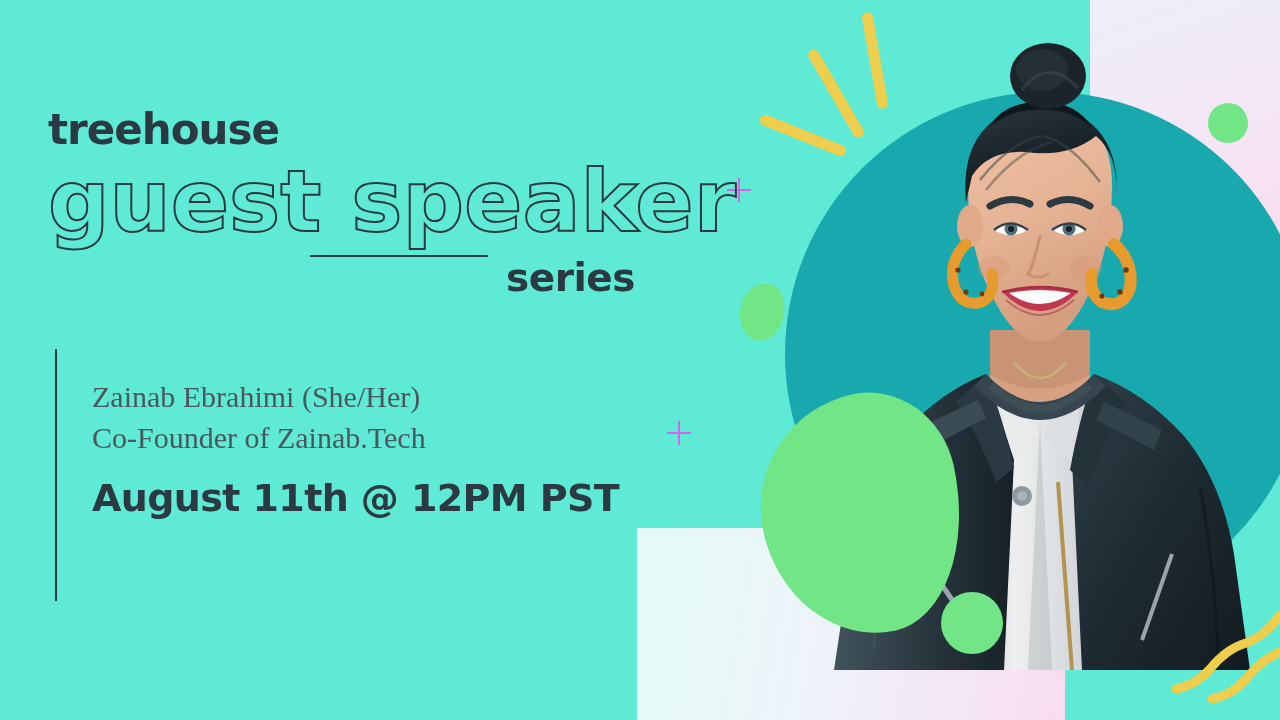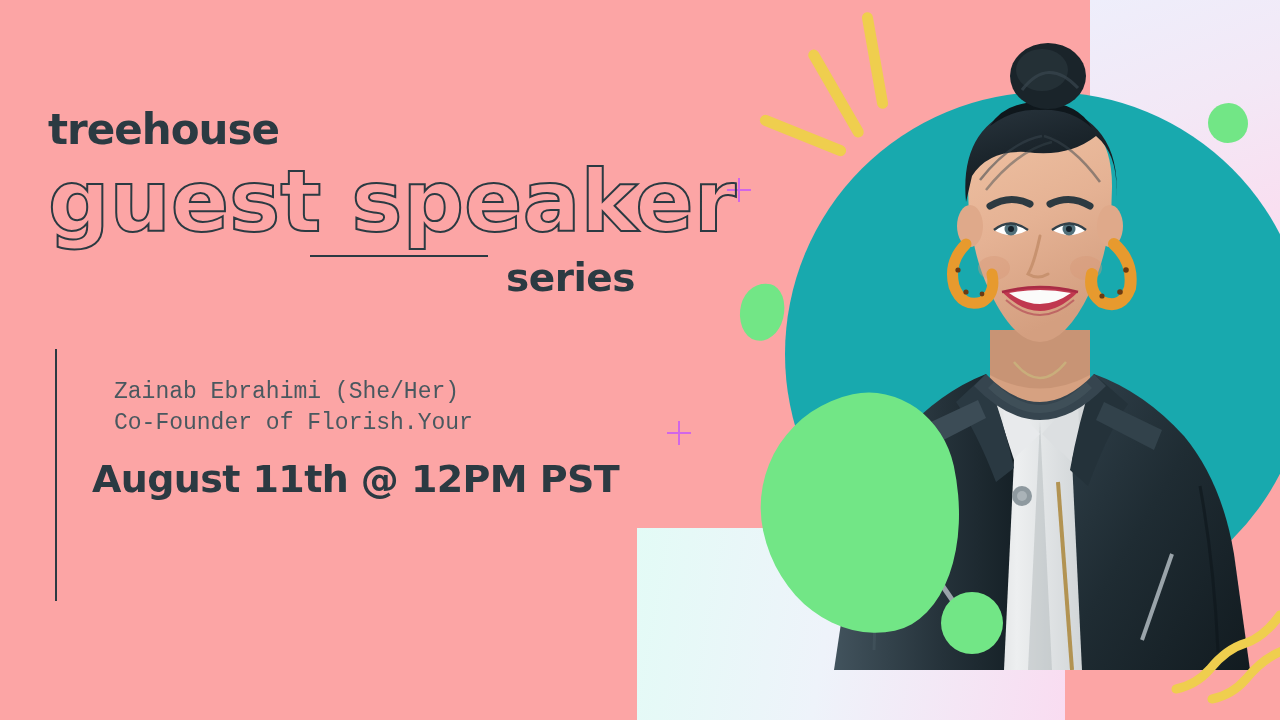--- a/index.html
+++ b/index.html
@@ -8,21 +8,21 @@
   html, body {
     width:1280px; height:720px;
     overflow:hidden;
     background:#ffffff;
     font-family:"Liberation Sans", sans-serif;
   }
 
   .stage {
     position:relative;
     width:1280px; height:720px;
-    background:#fca5a5;
+    background:#5eead4;
     overflow:hidden;
   }
 
   
   .grad-panel-tr {
     position:absolute;
     left:1090px; top:0px;
     width:190px; height:252px;
     background:linear-gradient(160deg,#eeeefb 0%,#f3e8f6 45%,#fbdcef 100%);
   }
@@ -161,26 +161,25 @@
   .talk-title {
     font-size:31px;
     font-weight:700;
     line-height:1.26;
     letter-spacing:-0.3px;
     color:#2B3A42;
     font-family:"DejaVu Sans", sans-serif;
     white-space:pre-line;
   }
   .speaker-name, .speaker-role {
-    font-size:23px;
+    font-size:30px;
     font-weight:400;
     line-height:1.35;
     color:#49585F;
-    font-family:Liberation Mono, monospace;
-    margin-left:22px;
+    font-family:Liberation Serif, serif;
   }
   .speaker-name { margin-top:10px; }
   .date-time {
     margin-top:18px;
     font-size:38px;
     font-weight:700;
     letter-spacing:-0.6px;
     color:#2B3A42;
     font-family:"DejaVu Sans", sans-serif;
   }
@@ -348,17 +347,17 @@
 
   <div class="series-row">
     <span class="series-rule"></span>
     <span class="series-word">series</span>
   </div>
 
   <div class="info-rule"></div>
 
   <div class="info-block">
     <div class="speaker-name">Zainab Ebrahimi (She/Her)</div>
-    <div class="speaker-role">Co-Founder of Florish.Your</div>
+    <div class="speaker-role">Co-Founder of Zainab.Tech</div>
     <div class="date-time">August 11th @ 12PM PST</div>
   </div>
 
 </div>
 
 </body></html>

